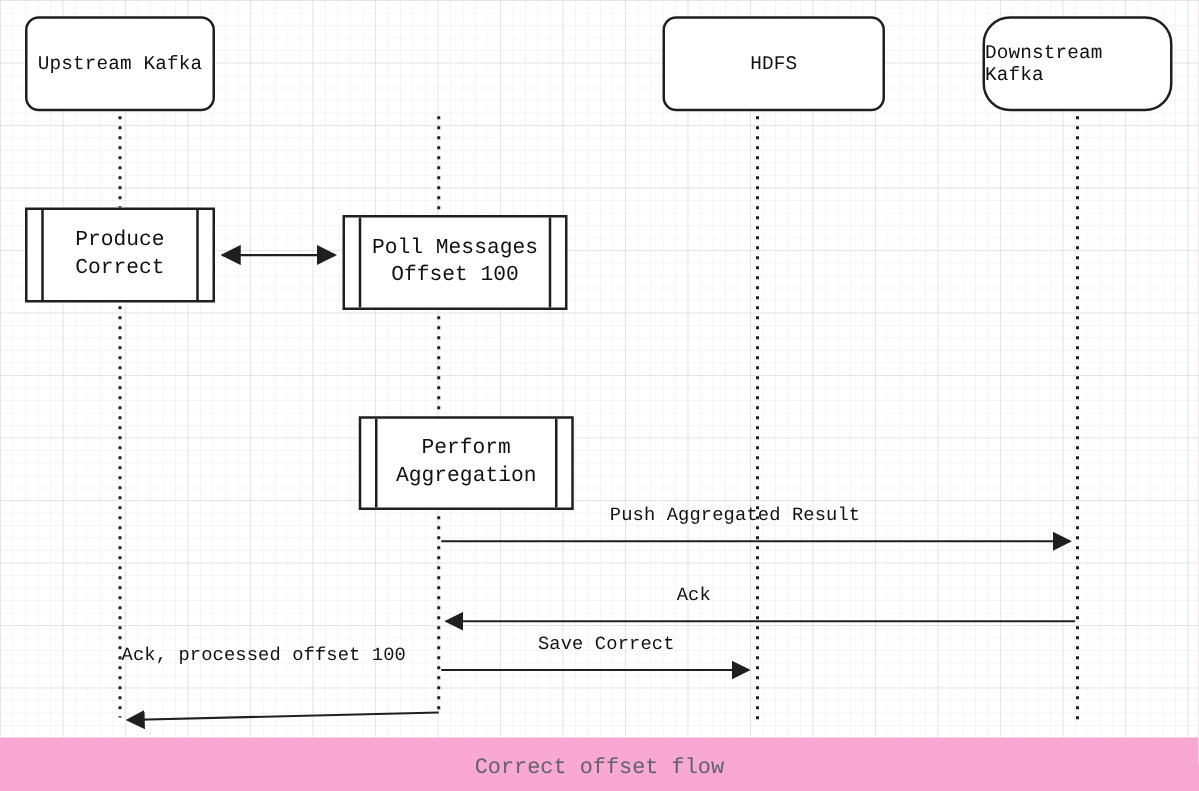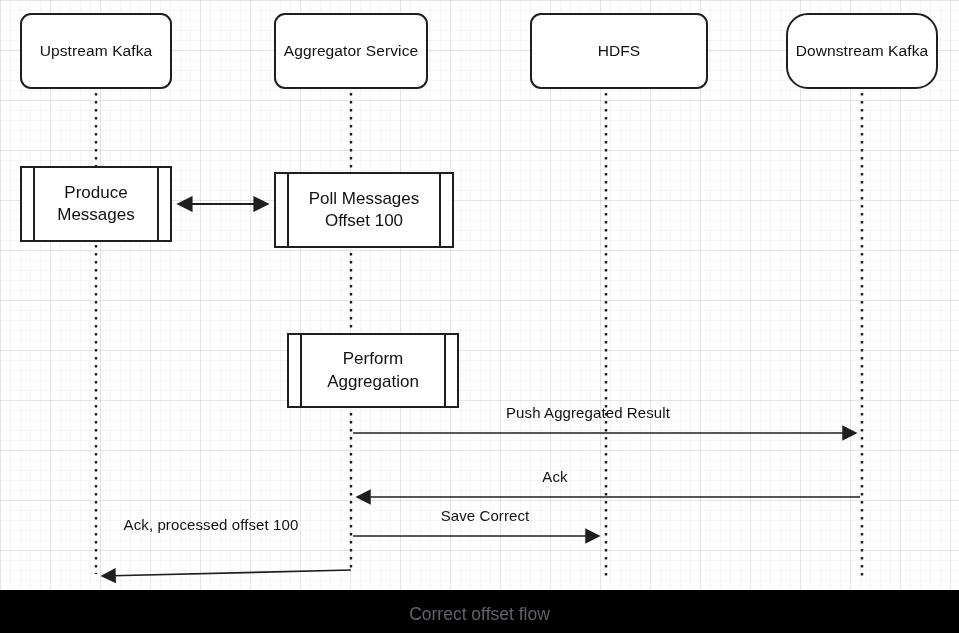--- a/index.html
+++ b/index.html
@@ -1,18 +1,18 @@
 <!DOCTYPE html>
 <html><head>
 <meta charset="utf-8">
 <style>
   html,body{margin:0;padding:0;background:#ffffff;}
   #stage{
-    position:relative;width:959px;height:633px;background:#000000;
-    font-family:Liberation Sans, sans-serif;overflow:hidden;
+    position:relative;width:959px;height:633px;background:#f9a8d4;
+    font-family:Liberation Mono, monospace;overflow:hidden;
   }
   #canvas{
     position:absolute;left:0;top:0;width:959px;height:590px;
     background-color:#ffffff;
     background-image:
       linear-gradient(rgba(120,120,130,0.07) 1px, transparent 1px),
       linear-gradient(90deg, rgba(120,120,130,0.07) 1px, transparent 1px),
       linear-gradient(rgba(120,120,130,0.13) 1px, transparent 1px),
       linear-gradient(90deg, rgba(120,120,130,0.13) 1px, transparent 1px);
     background-size:10px 10px,10px 10px,50px 50px,50px 50px;
@@ -70,33 +70,30 @@
       <line x1="860" y1="497" x2="357" y2="497" stroke="#1f1f1f" stroke-width="1.7" marker-end="url(#arrow)"></line>
 
       <line x1="353" y1="536" x2="599" y2="536" stroke="#1f1f1f" stroke-width="1.7" marker-end="url(#arrow)"></line>
 
       <line x1="351" y1="570" x2="102" y2="576" stroke="#1f1f1f" stroke-width="1.7" marker-end="url(#arrow)"></line>
     </svg>
 
     <div class="participant" style="left:20px;width:152px;">
         <span>Upstream Kafka</span>
       </div>
-    <div class="participant" style="left:274px;width:154px;">
-        <span>Aggregator Service</span>
-      </div>
     <div class="participant" style="left:530px;width:178px;">
         <span>HDFS</span>
       </div>
     <div class="participant" style="left:786px;width:152px;border-radius:22px;">
         <span>Downstream Kafka</span>
       </div>
 
     <div class="activation" style="left:20px;top:166px;width:152px;height:76px;">
       <span>Produce</span>
-      <span>Messages</span>
+      <span>Correct</span>
     </div>
     <div class="activation" style="left:274px;top:172px;width:180px;height:76px;">
       <span>Poll Messages</span>
       <span>Offset 100</span>
     </div>
     <div class="activation" style="left:287px;top:333px;width:172px;height:75px;">
       <span>Perform</span>
       <span>Aggregation</span>
     </div>
 

